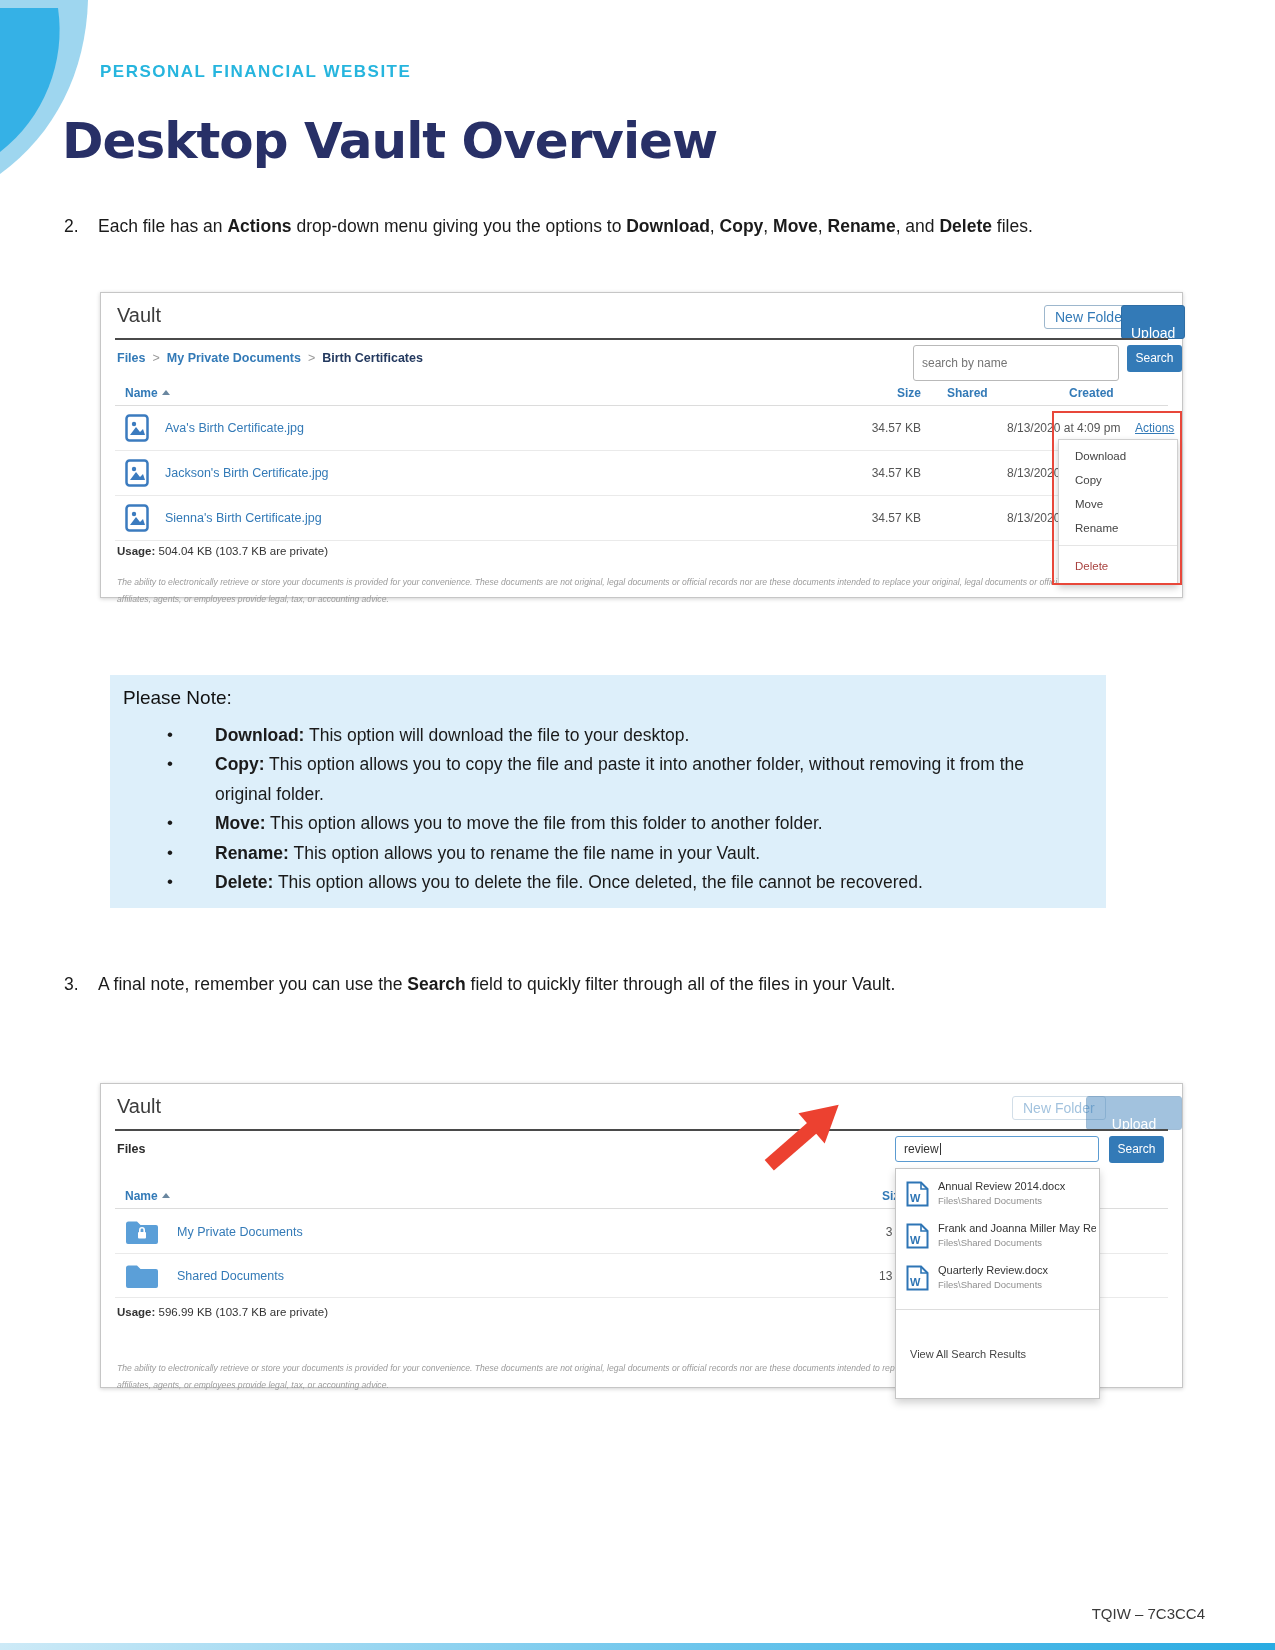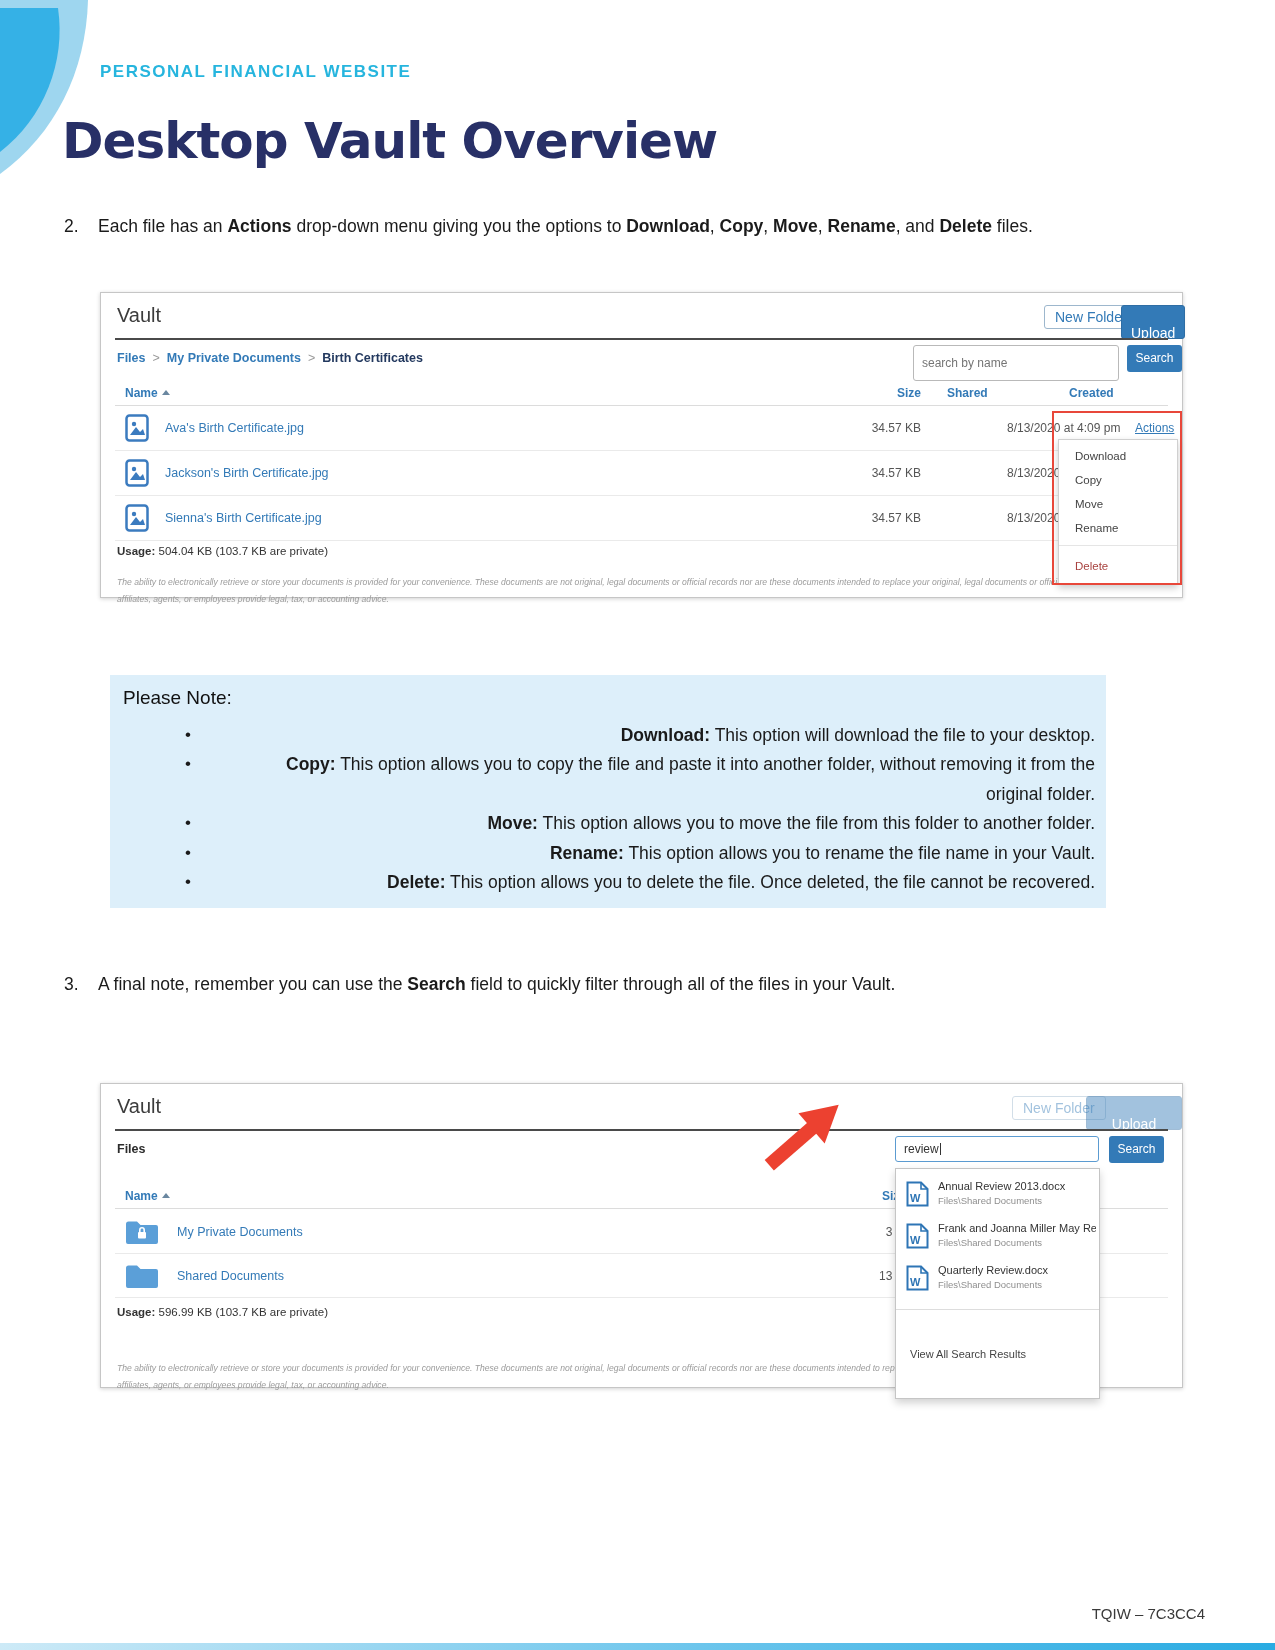--- a/index.html
+++ b/index.html
@@ -85,21 +85,21 @@
                overflow:hidden; width:158px; }
   .res-path { position:absolute; left:42px; top:22px; font-size:9.5px; color:#8f8f8f; }
   .res-footer { position:absolute; left:0; right:0; top:140px; bottom:0; border-top:1px solid #ddd;
                 display:flex; align-items:center; padding-left:14px; font-size:11px; color:#444; cursor:pointer; }
 
   .red-arrow { position:absolute; left:752px; top:1093px; z-index:11; }
 
   
   .notebox { position:absolute; left:110px; top:675px; width:996px; height:233px; background:#ddeffa; }
   .note-title { position:absolute; left:13px; top:12px; font-size:19px; font-weight:400; color:#111; }
-  .note-list { position:absolute; left:75px; top:46px; width:910px; list-style:none;text-align:right; }
+  .note-list { position:absolute; left:57px; top:46px; width:910px; list-style:none; }
   .note-list li { position:relative; padding-left:48px; font-size:17.5px; color:#1a1a1a; line-height:1.68; }
   .note-list li::before { content:"•"; position:absolute; left:0; top:0; font-size:17px; }
   .note-list b { font-weight:700; }
 
   .footer-code { position:absolute; right:70px; top:1605px; font-size:15px; color:#3a3a3a; }
   .bottom-bar { position:absolute; left:0; right:0; bottom:0; height:7px;
                 background:linear-gradient(90deg,#cdeaf7 0%, #6cc5ec 55%, #29abe2 100%); }
 </style>
 </head>
 <body>
@@ -256,21 +256,21 @@
 
     <div class="results">
       <div class="res-item" style="top:4px">
         <span class="res-icon">
           <svg width="23" height="26" viewBox="0 0 23 26">
               <path d="M1.5 1.5 H15 L21.5 8 V24.5 H1.5 Z" fill="#fff" stroke="#2e75b5" stroke-width="2"></path>
               <path d="M15 1.5 V8 H21.5" fill="none" stroke="#2e75b5" stroke-width="1.6"></path>
               <text x="4" y="21" font-size="11" font-family="Liberation Sans, sans-serif" font-weight="700" fill="#2e75b5">W</text>
             </svg>
         </span>
-        <span class="res-title">Annual Review 2013.docx</span>
+        <span class="res-title">Annual Review 2014.docx</span>
         <span class="res-path">Files\Shared Documents</span>
       </div>
       <div class="res-item" style="top:46px">
         <span class="res-icon">
           <svg width="23" height="26" viewBox="0 0 23 26">
               <path d="M1.5 1.5 H15 L21.5 8 V24.5 H1.5 Z" fill="#fff" stroke="#2e75b5" stroke-width="2"></path>
               <path d="M15 1.5 V8 H21.5" fill="none" stroke="#2e75b5" stroke-width="1.6"></path>
               <text x="4" y="21" font-size="11" font-family="Liberation Sans, sans-serif" font-weight="700" fill="#2e75b5">W</text>
             </svg>
         </span>

